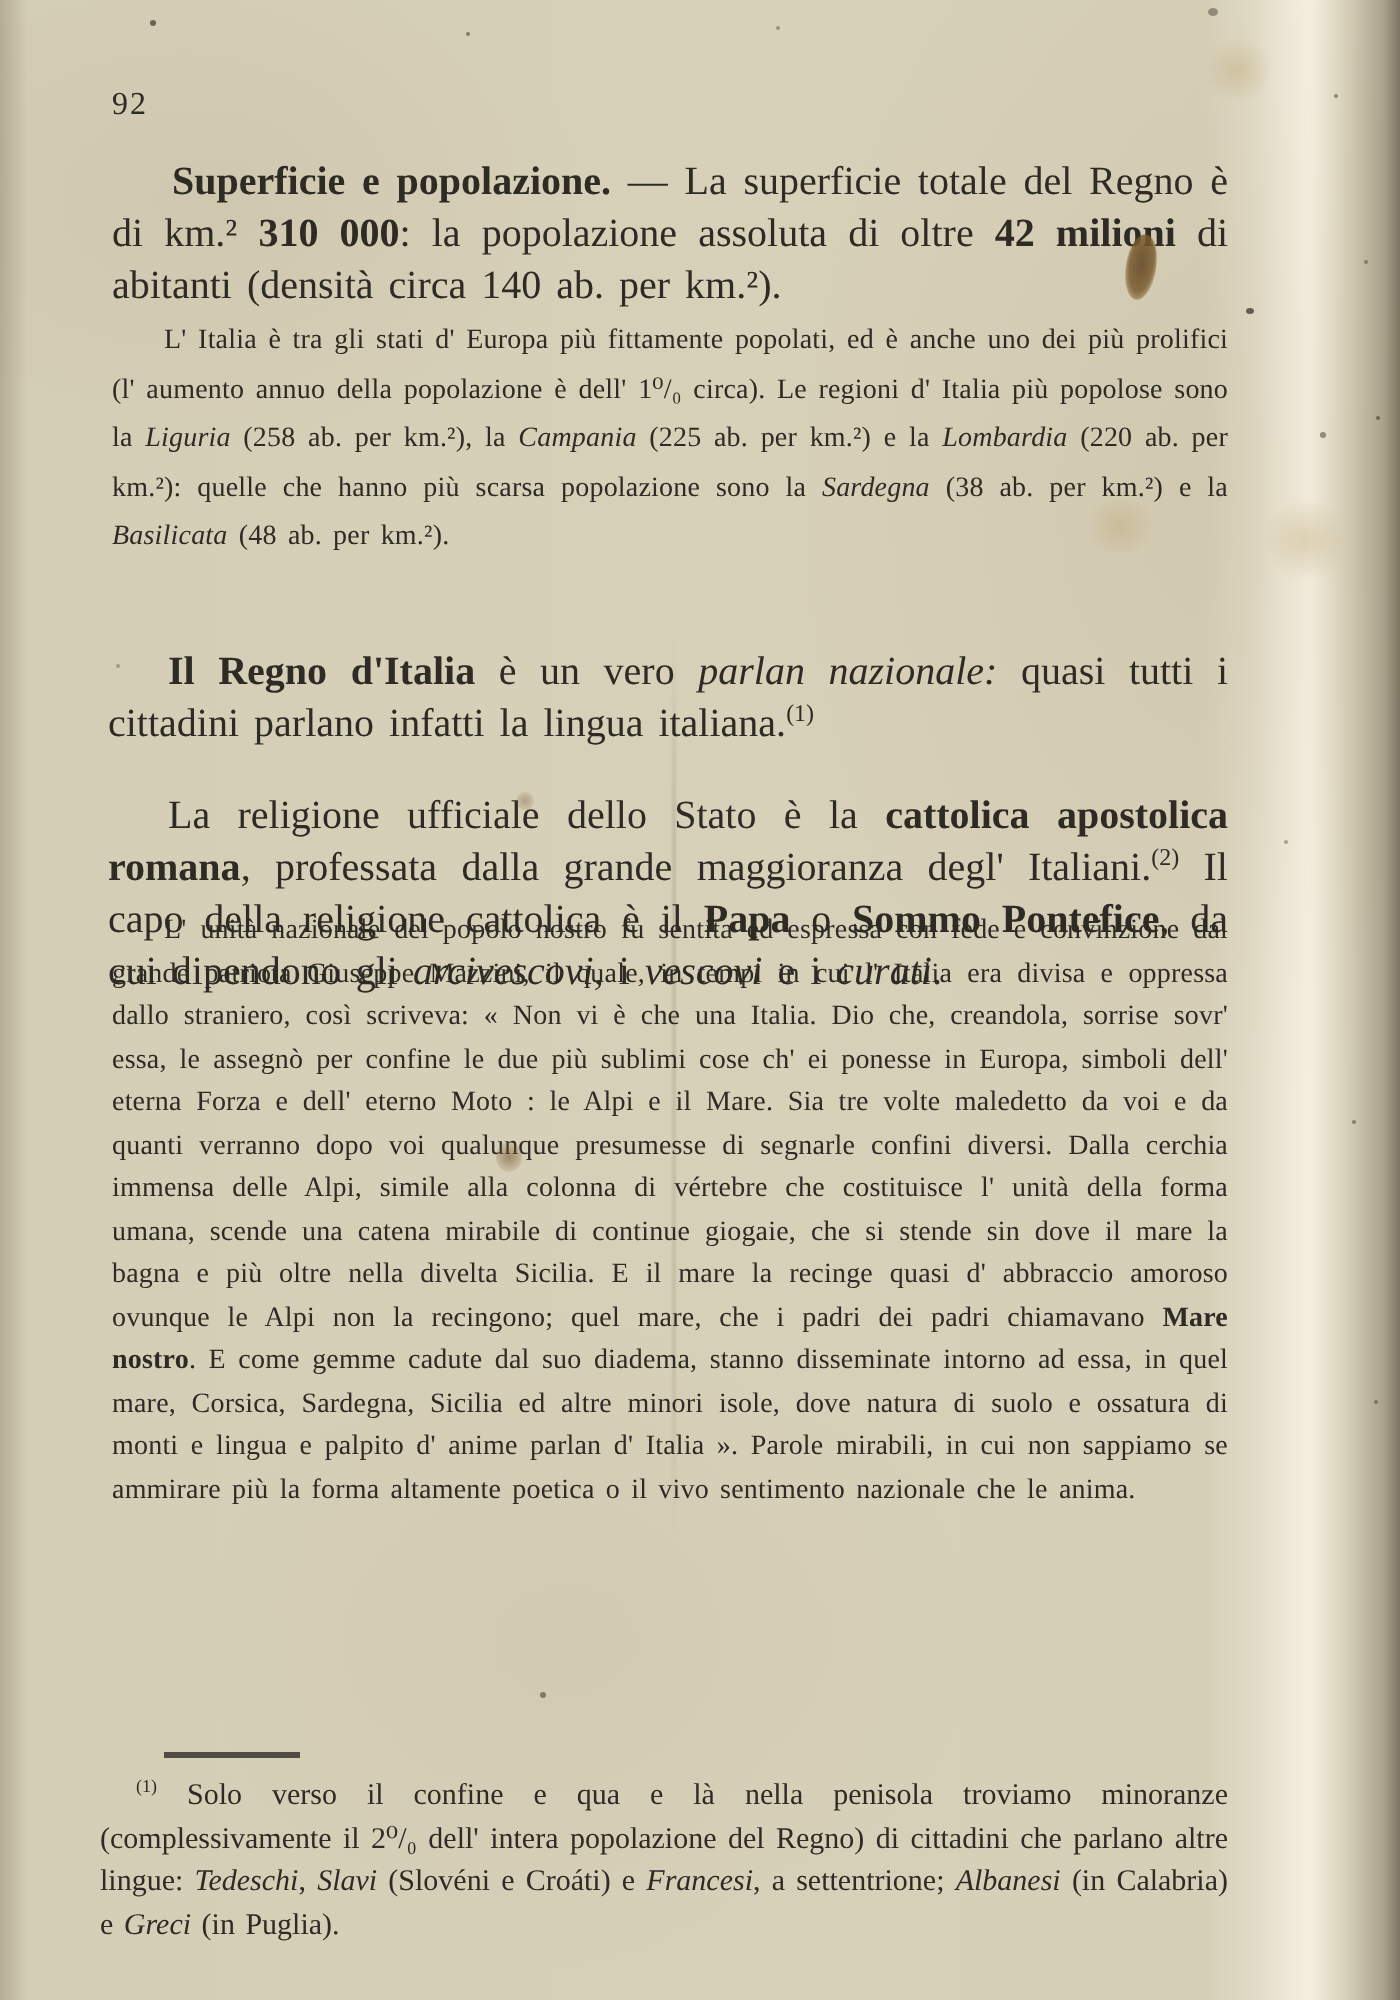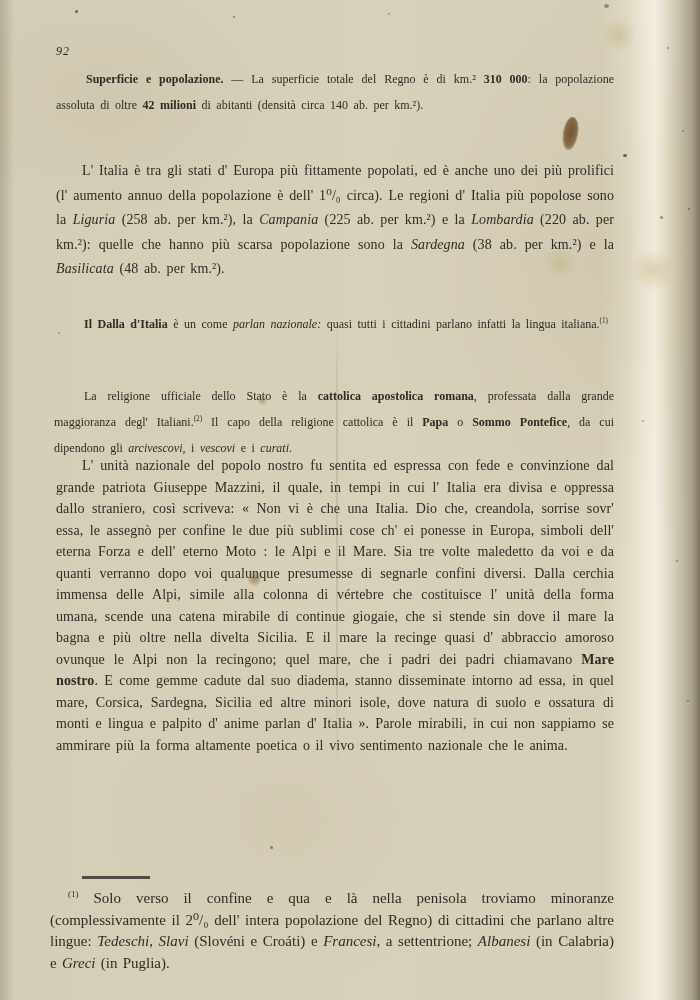--- a/index.html
+++ b/index.html
@@ -13,23 +13,23 @@
       linear-gradient(90deg,#c9c2ab 0%,#d5ceb7 2%,#d8d1ba 55%,#d6cfb8 86%,#e5dfcc 91%,#ece6d4 93.5%,#d3ccb5 96.5%,#b3ab96 99%,#978e7a 100%);
     color:#2e2b25;
   }
   .edge-left{position:absolute;left:0;top:0;width:14px;height:100%;
     background:linear-gradient(90deg,rgba(110,98,75,.22),rgba(110,98,75,0));}
   .edge-right{position:absolute;right:0;top:0;width:72px;height:100%;
     background:linear-gradient(90deg,rgba(255,253,244,0) 0%,rgba(252,249,238,.45) 38%,rgba(225,218,196,.18) 60%,rgba(135,125,103,.22) 88%,rgba(84,76,61,.38) 100%);}
   .crease{position:absolute;left:336px;top:318px;width:2px;height:450px;
     background:linear-gradient(180deg,rgba(95,85,62,0),rgba(95,85,62,.16) 20%,rgba(95,85,62,.14) 80%,rgba(95,85,62,0));
     filter:blur(.4px);}
-  .page-number{position:absolute;left:56px;top:44px;font-size:12px;letter-spacing:1px;font-style:italic;}
+  .page-number{position:absolute;left:56px;top:44px;font-size:16px;letter-spacing:1px;}
   .para{position:absolute;text-align:justify;hyphens:auto;}
-  .main{font-size:12px;line-height:26px;word-spacing:2.5px;text-indent:30px;}
+  .main{font-size:20px;line-height:26px;word-spacing:2.5px;text-indent:30px;margin-top:12px;}
   .small{font-size:14px;line-height:21.5px;word-spacing:2px;letter-spacing:.1px;text-indent:26px;}
   .fnp{font-size:15px;line-height:21.5px;word-spacing:1.5px;text-indent:18px;text-align:justify;hyphens:auto;margin:0;}
   .p1{left:56px;top:66px;width:558px;}
   .p2{left:56px;top:159px;width:558px;line-height:24.5px;}
   .p3{left:54px;top:311px;width:560px;}
   .p4{left:54px;top:383px;width:560px;}
   .p5{left:56px;top:455px;width:558px;}
   .rule{position:absolute;left:82px;top:876px;width:68px;height:3px;background:#2e2b25;opacity:.8;}
   .footnotes{position:absolute;left:50px;top:888px;width:564px;}
   .b{font-weight:700;}
@@ -51,21 +51,21 @@
 
 <div class="page">
   <div class="edge-left"></div>
   <div class="edge-right"></div>
   <div class="crease"></div>
 
   <div class="page-number">92</div>
 
   <div class="para main p1"><span class="b">Superficie e popolazione.</span><span> — La superficie totale del Regno è di km.² </span><span class="b">310 000</span><span>: la popolazione assoluta di oltre </span><span class="b">42 milioni</span><span> di abitanti (densità circa 140 ab. per km.²).</span></div>
   <div class="para small p2"><span>L' Italia è tra gli stati d' Europa più fittamente popolati, ed è anche uno dei più prolifici (l' aumento annuo della popolazione è dell' 1⁰/₀ circa). Le regioni d' Italia più popolose sono la </span><span class="i">Liguria</span><span> (258 ab. per km.²), la </span><span class="i">Campania</span><span> (225 ab. per km.²) e la </span><span class="i">Lombardia</span><span> (220 ab. per km.²): quelle che hanno più scarsa popolazione sono la </span><span class="i">Sardegna</span><span> (38 ab. per km.²) e la </span><span class="i">Basilicata</span><span> (48 ab. per km.²).</span></div>
-  <div class="para main p3"><span class="b">Il Dalla d'Italia</span><span> è un come </span><span class="i">parlan nazionale:</span><span> quasi tutti i cittadini parlano infatti la lingua italiana.</span><span class="sup">(1)</span></div>
+  <div class="para main p3"><span class="b">Il Regno d'Italia</span><span> è un vero </span><span class="i">parlan nazionale:</span><span> quasi tutti i cittadini parlano infatti la lingua italiana.</span><span class="sup">(1)</span></div>
   <div class="para main p4"><span>La religione ufficiale dello Stato è la </span><span class="b">cattolica apostolica romana</span><span>, professata dalla grande maggioranza degl' Italiani.</span><span class="sup">(2)</span><span> Il capo della religione cattolica è il </span><span class="b">Papa</span><span> o </span><span class="b">Sommo Pontefice</span><span>, da cui dipendono gli </span><span class="i">arcivescovi</span><span>, i </span><span class="i">vescovi</span><span> e i </span><span class="i">curati</span><span>.</span></div>
   <div class="para small p5"><span>L' unità nazionale del popolo nostro fu sentita ed espressa con fede e convinzione dal grande patriota Giuseppe Mazzini, il quale, in tempi in cui l' Italia era divisa e oppressa dallo straniero, così scriveva: « Non vi è che una Italia. Dio che, creandola, sorrise sovr' essa, le assegnò per confine le due più sublimi cose ch' ei ponesse in Europa, simboli dell' eterna Forza e dell' eterno Moto : le Alpi e il Mare. Sia tre volte maledetto da voi e da quanti verranno dopo voi qualunque presumesse di segnarle confini diversi. Dalla cerchia immensa delle Alpi, simile alla colonna di vértebre che costituisce l' unità della forma umana, scende una catena mirabile di continue giogaie, che si stende sin dove il mare la bagna e più oltre nella divelta Sicilia. E il mare la recinge quasi d' abbraccio amoroso ovunque le Alpi non la recingono; quel mare, che i padri dei padri chiamavano </span><span class="b">Mare nostro</span><span>. E come gemme cadute dal suo diadema, stanno disseminate intorno ad essa, in quel mare, Corsica, Sardegna, Sicilia ed altre minori isole, dove natura di suolo e ossatura di monti e lingua e palpito d' anime parlan d' Italia ». Parole mirabili, in cui non sappiamo se ammirare più la forma altamente poetica o il vivo sentimento nazionale che le anima.</span></div>
 
   <div class="rule"></div>
 
   <div class="footnotes">
     <p class="fnp"><span class="sup">(1)</span><span> Solo verso il confine e qua e là nella penisola troviamo minoranze (complessivamente il 2⁰/₀ dell' intera popolazione del Regno) di cittadini che parlano altre lingue: </span><span class="i">Tedeschi</span><span>, </span><span class="i">Slavi</span><span> (Slovéni e Croáti) e </span><span class="i">Francesi</span><span>, a settentrione; </span><span class="i">Albanesi</span><span> (in Calabria) e </span><span class="i">Greci</span><span> (in Puglia).</span></p>
   </div>
 
   <div class="stain stain-1"></div>

